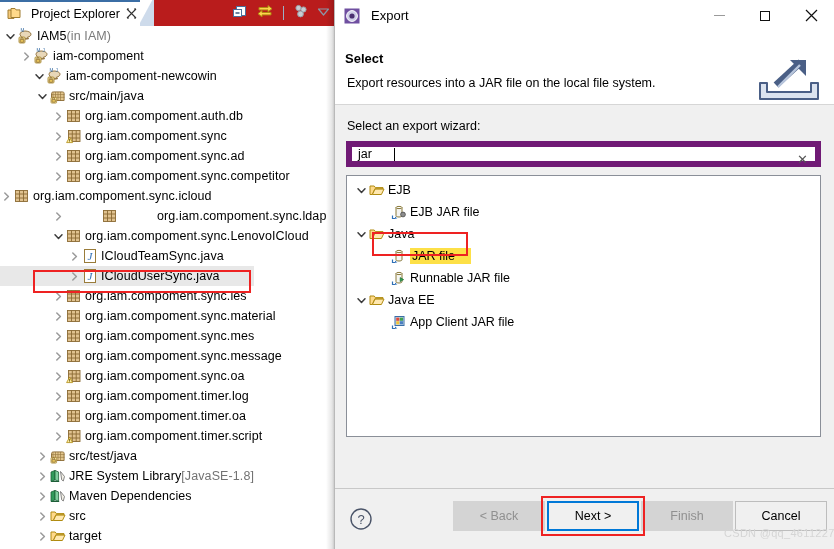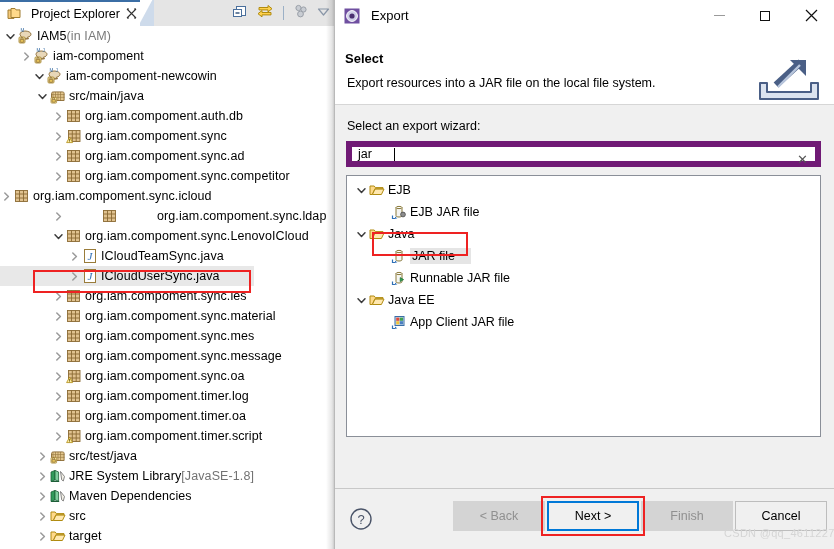--- a/index.html
+++ b/index.html
@@ -6,21 +6,21 @@
   body{
     width:834px;height:549px;overflow:hidden;
     font-family:"Liberation Sans","DejaVu Sans",sans-serif;
     font-size:12px;color:#000;background:#ffffff;
     -webkit-font-smoothing:antialiased;
   }
   #root{position:relative;width:834px;height:549px;}
 
   
   .explorer{position:absolute;left:0;top:0;width:334px;height:549px;background:#ffffff;overflow:hidden;}
-  .tabbar{position:absolute;left:0;top:0;width:334px;height:26px;background:#e5e5e5;}
+  .tabbar{position:absolute;left:0;top:0;width:334px;height:26px;background:#b91c1c;}
   .tab-active{
     position:absolute;left:0;top:0;height:26px;width:140px;
     background:#ffffff;border-top:2px solid #3b6ea5;
     display:flex;align-items:center;box-sizing:border-box;padding-left:6px;
   }
   .tab-active .tablabel{font-size:12.5px;color:#000;margin-left:5px;white-space:nowrap;}
   .tab-close{margin-left:6px;font-size:11px;color:#444;line-height:1;}
   .tab-slant{position:absolute;left:140px;top:0;width:14px;height:26px;
     background:linear-gradient(to bottom right,#ffffff 0%,#ffffff 42%,#cedbeb 46%,#cedbeb 100%);}
   .tabtools{position:absolute;top:0;right:4px;height:26px;display:flex;align-items:center;gap:7px;}
@@ -64,21 +64,21 @@
   .lbl-wizard{position:absolute;left:12px;top:14px;font-size:12.5px;color:#000;}
   .searchwrap{position:absolute;left:11px;top:36px;width:475px;height:26px;background:#ffffff;
     border:6px solid #701a75;box-sizing:border-box;display:flex;align-items:center;gap:22px;}
   .searchwrap .val{font-size:12.5px;color:#000;margin-left:6px;}
   .caret{width:1px;height:13px;background:#000;margin-left:0px;}
   .clearx{position:absolute;right:7px;top:5px;font-size:13px;color:#555;line-height:16px;}
   .treebox{position:absolute;left:11px;top:70px;width:475px;height:262px;background:#ffffff;
     border:1px solid #8a8f98;box-sizing:border-box;overflow:hidden;padding-top:3px;}
   .trow{position:relative;height:22px;display:flex;align-items:center;white-space:nowrap;}
   .trow .tlbl{font-size:12.5px;color:#000;}
-  .tsel{background:#e5e5e5;}
+  .tsel{background:#fde047;}
 
   .footer{position:absolute;left:0;top:488px;width:499px;height:61px;background:#f0f0f0;
     border-top:1px solid #c8c8c8;}
   .helpbtn{position:absolute;left:14px;top:18px;width:24px;height:24px;}
   .btn{position:absolute;top:12px;height:30px;width:92px;background:#d4d4d4;border:1px solid #d4d4d4;
     box-sizing:border-box;display:flex;align-items:center;justify-content:center;font-size:12.5px;color:#000;}
   .btn.disabled{color:#909090;}
   .btn.plain{background:#f0f0f0;border:1px solid #bdbdbd;}
   .btn.focus{background:#f0f0f0;border:2px solid #0078d7;}
 

